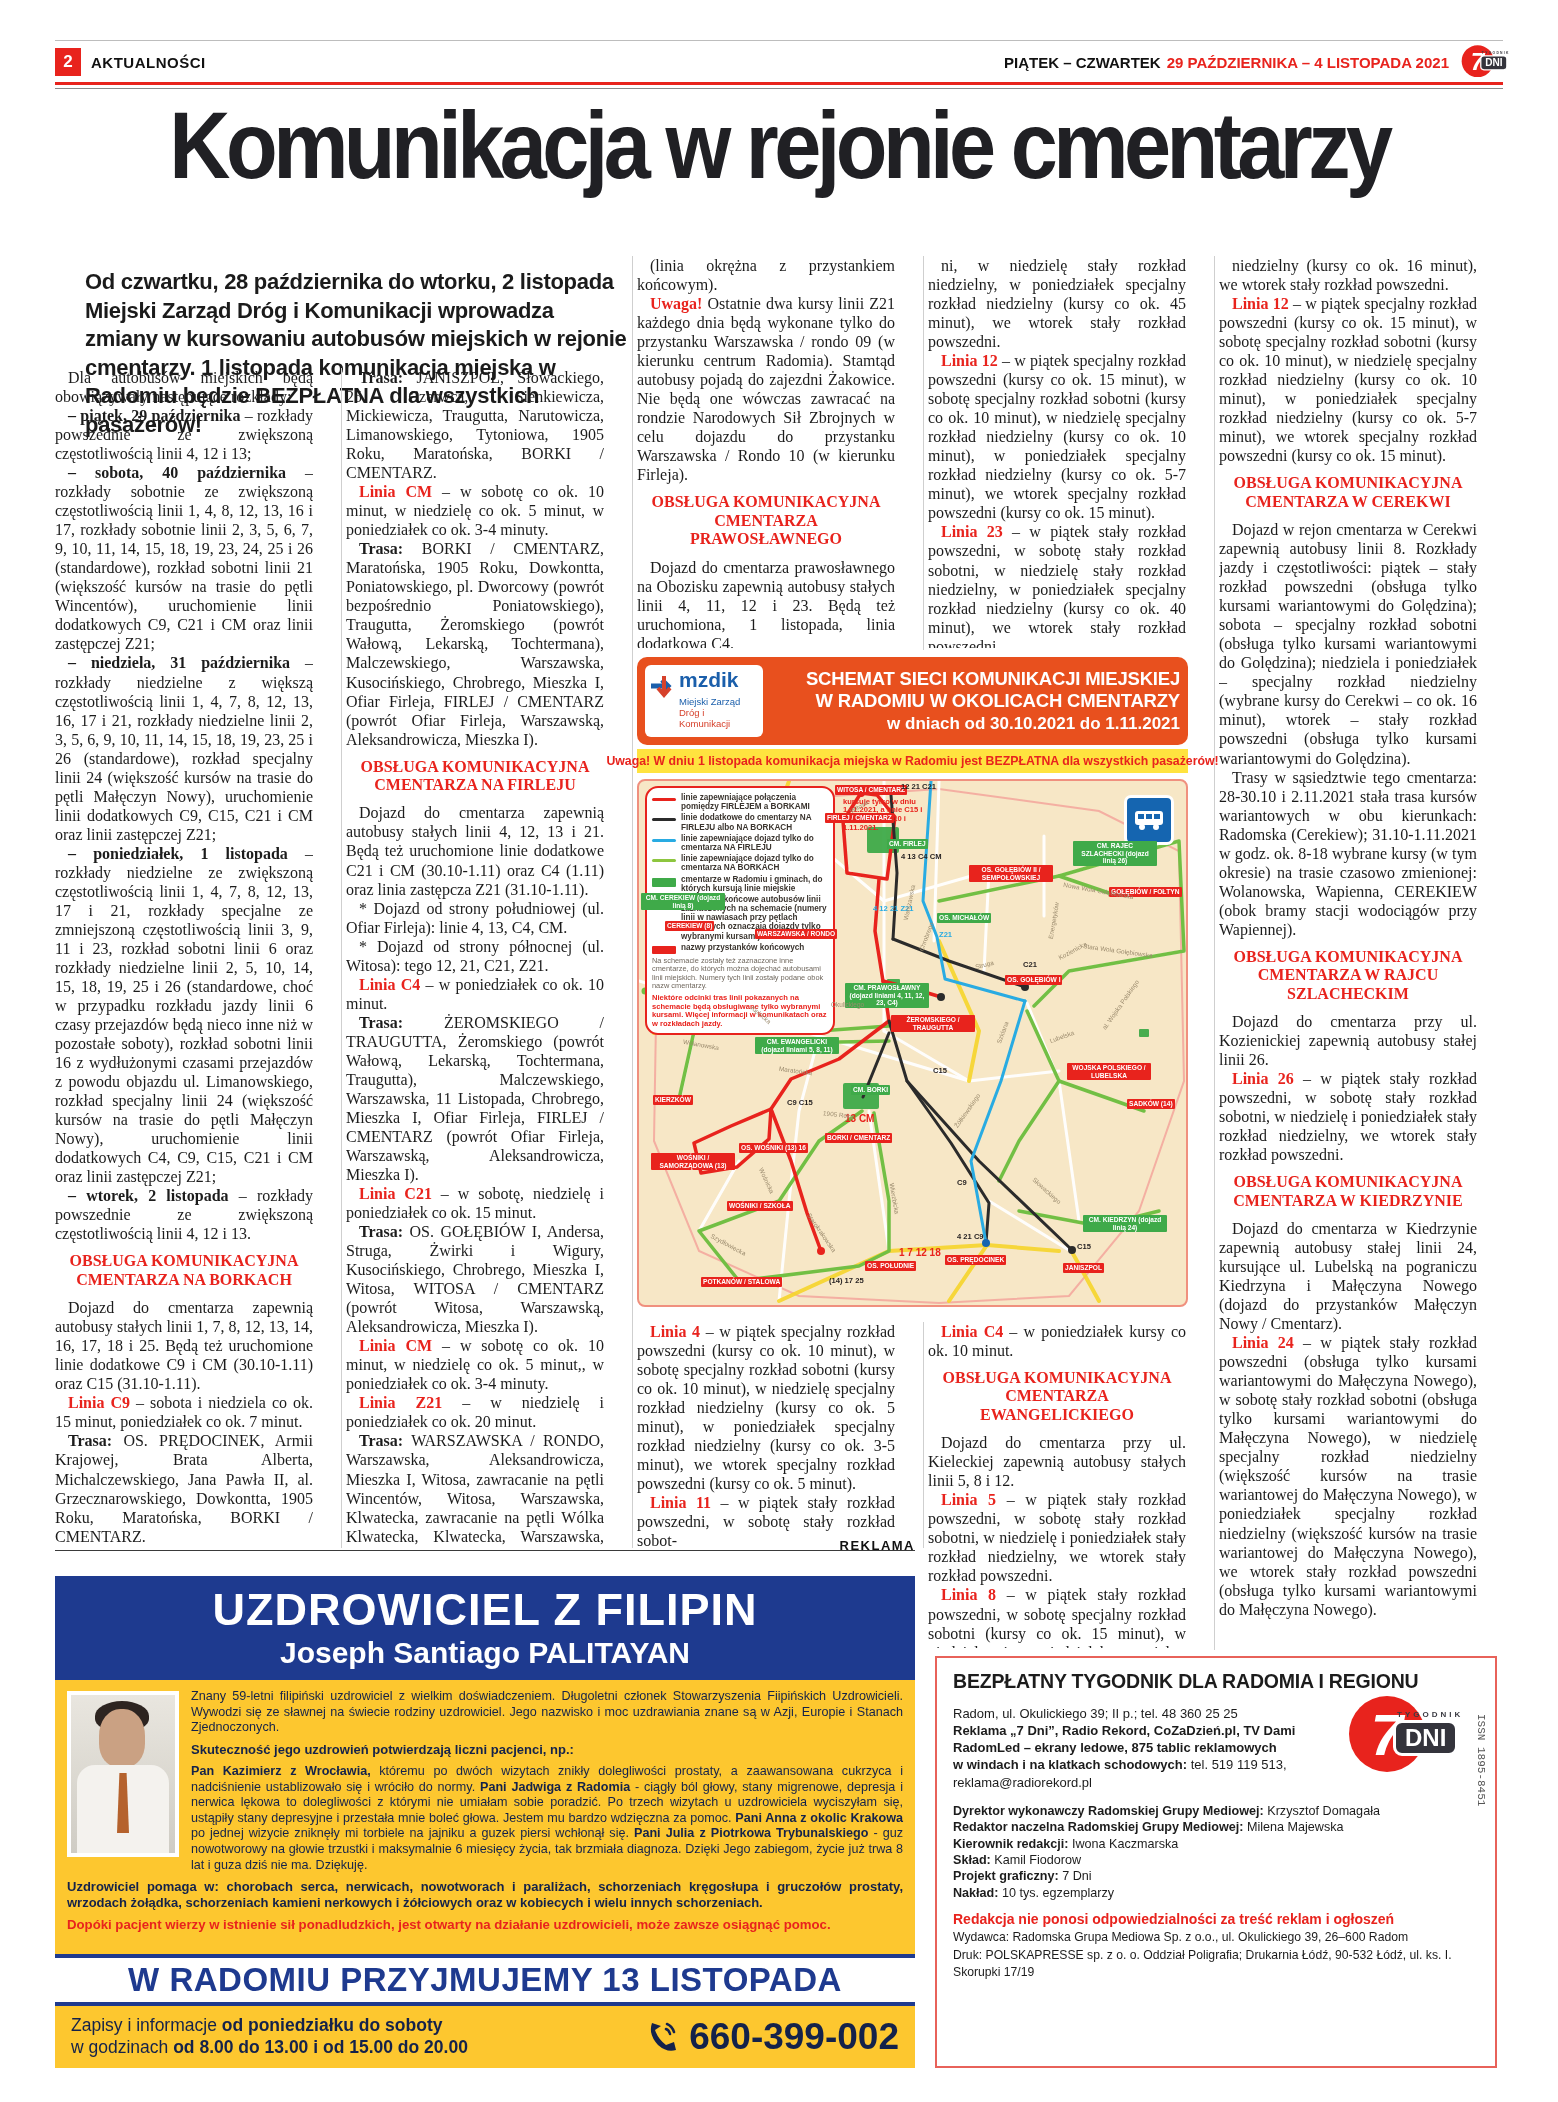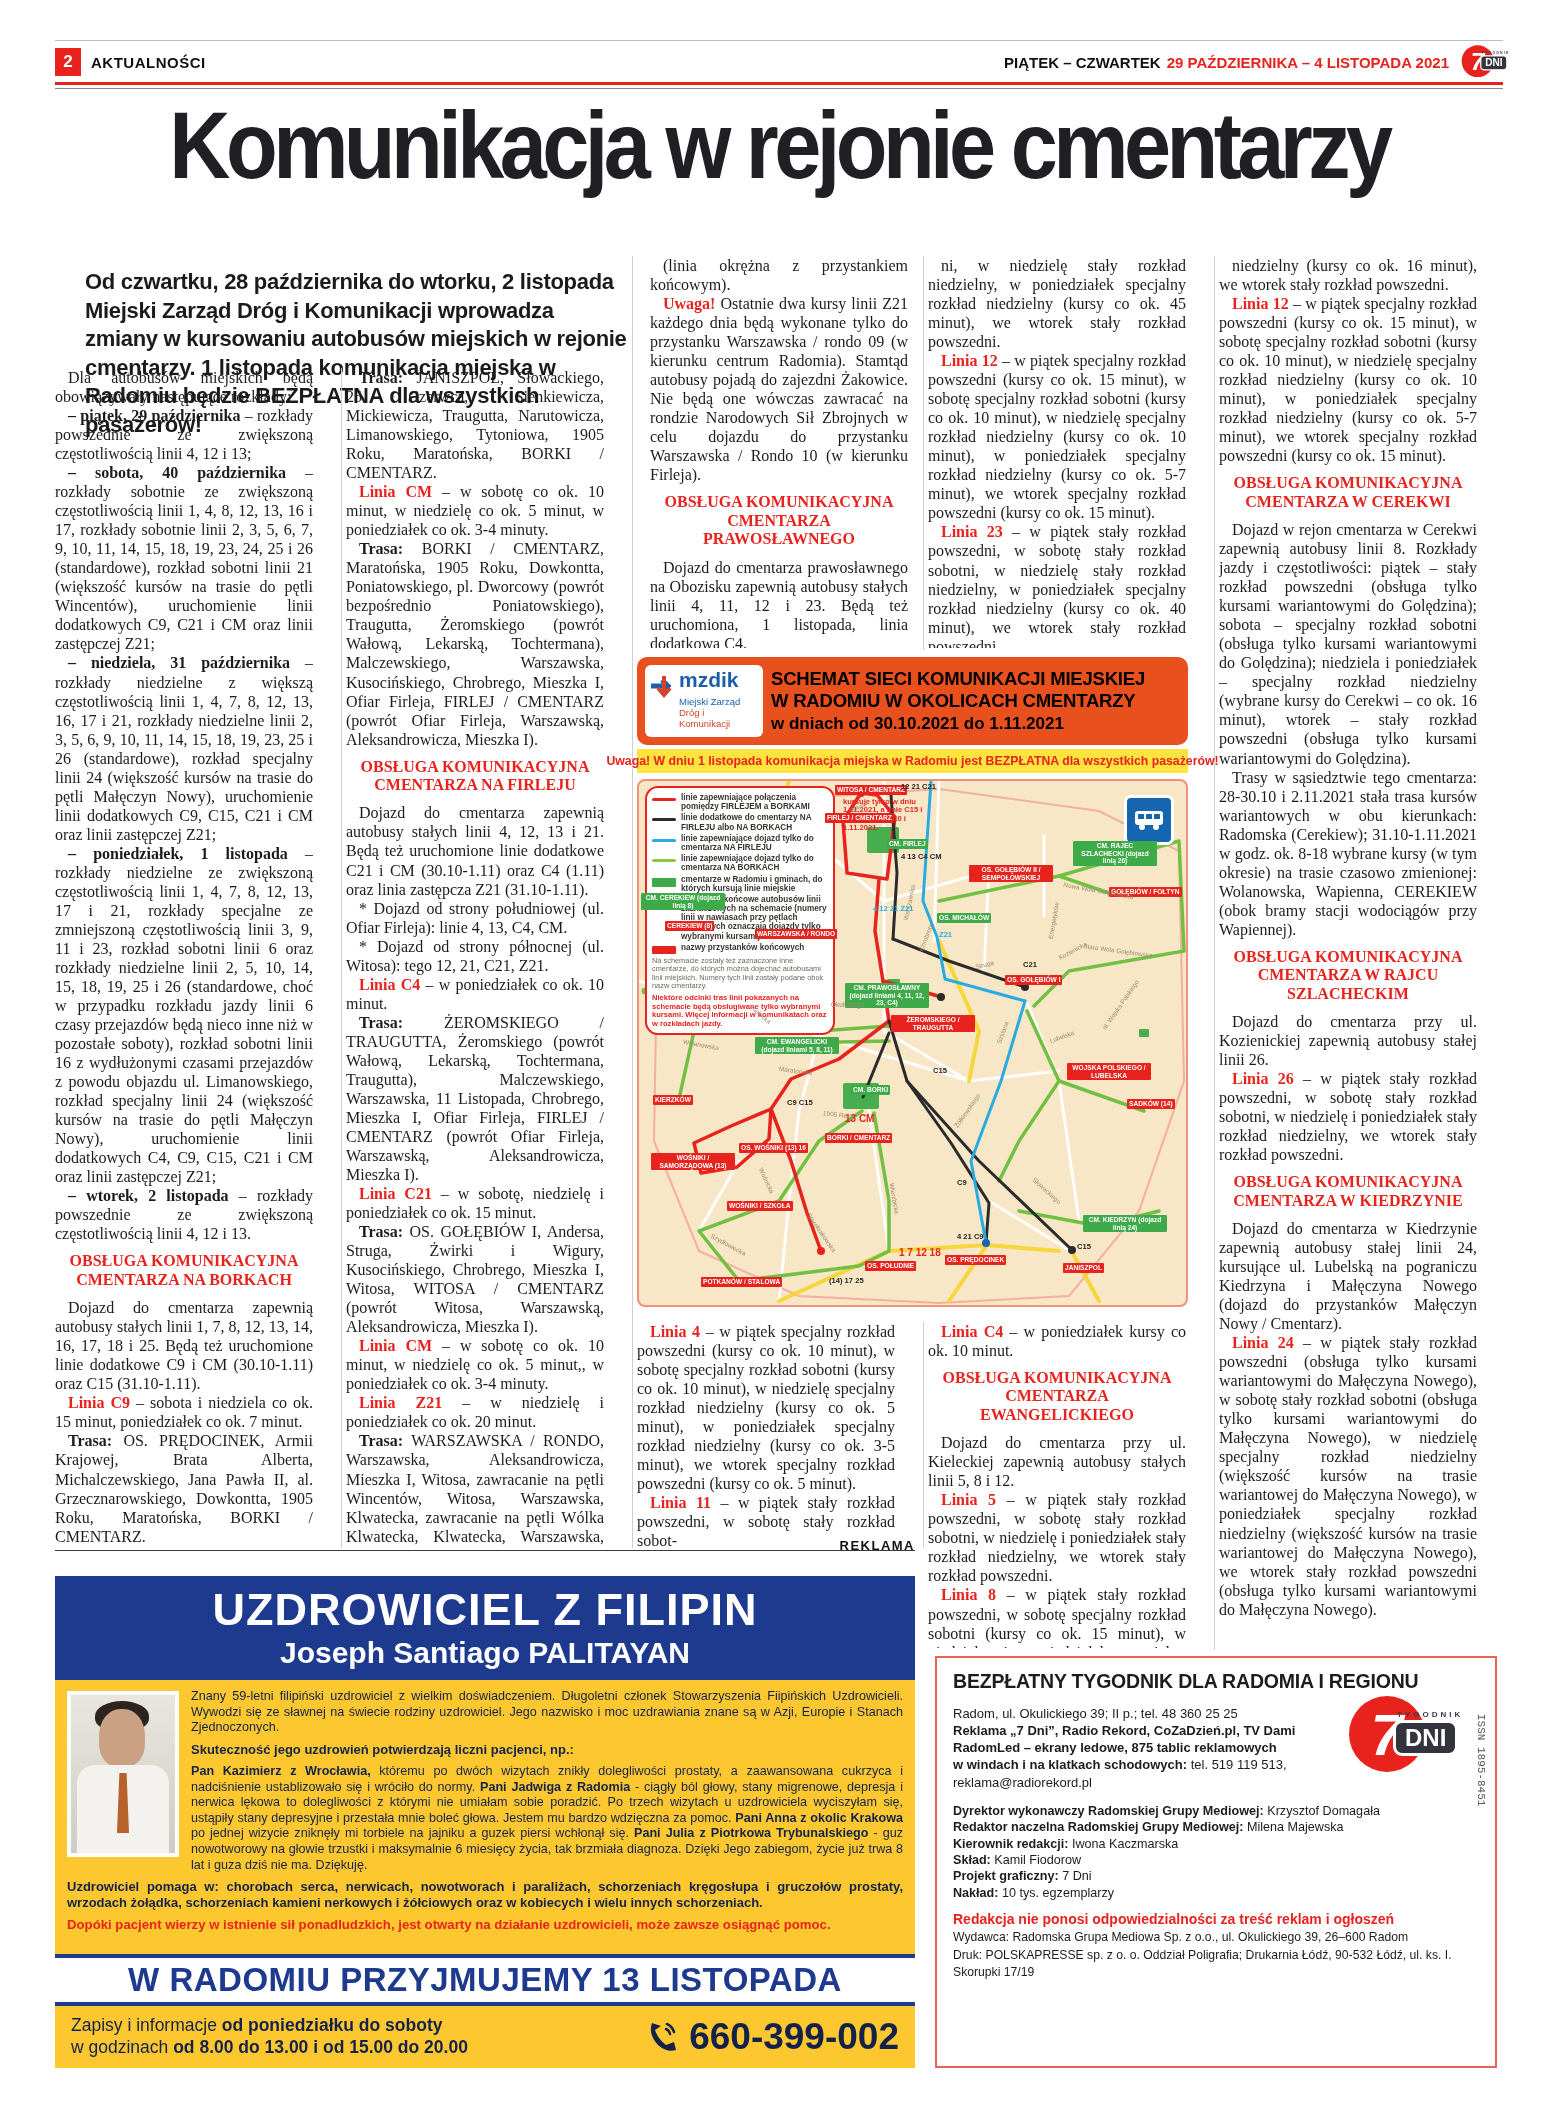--- a/index.html
+++ b/index.html
@@ -29,21 +29,21 @@
   .art-p b.red, .red-lead{color:#e8231d;}
   .art-h{color:#e8231d;font-family:"Liberation Serif",serif;font-weight:bold;text-align:center;margin:9px 6px;font-size:16px;line-height:1.15;text-indent:0;}
   .vsep{width:1px;background:#cfcfcf;}
   
   #map-block{left:637px;top:655px;width:551px;height:652px;}
   #map-header{position:absolute;left:0;top:2px;width:551px;height:88px;background:#e8501e;border-radius:10px;box-sizing:border-box;padding:6px 8px;display:flex;gap:8px;align-items:center;}
   #mzdik-box{width:118px;height:72px;background:#fff;border-radius:6px;box-sizing:border-box;padding:4px 6px;position:relative;}
   #mzdik-name{font-family:"Liberation Sans",sans-serif;font-weight:bold;color:#1b5fab;font-size:21px;line-height:1;margin-left:28px;}
   #mzdik-sub1{font-family:"Liberation Sans",sans-serif;color:#1b5fab;font-size:9.5px;margin-top:6px;margin-left:28px;}
   #mzdik-sub2{font-family:"Liberation Sans",sans-serif;color:#d6412b;font-size:9.5px;margin-left:28px;}
-  #map-titles{flex:1;text-align:left;color:#000000;font-family:"Liberation Sans",sans-serif;font-weight:bold;}
+  #map-titles{flex:1;text-align:right;color:#ffffff;font-family:"Liberation Sans",sans-serif;font-weight:bold;}
   #map-title1,#map-title2{font-size:18.5px;line-height:1.18;letter-spacing:-.2px;}
   #map-title3{font-size:17px;margin-top:2px;}
   #map-warning{position:absolute;left:0;top:94px;width:551px;height:24px;background:#ffe33f;color:#e8231d;font-family:"Liberation Sans",sans-serif;font-weight:bold;font-size:12.3px;display:flex;align-items:center;justify-content:center;white-space:nowrap;}
   #map-canvas{position:absolute;left:0;top:124px;width:551px;height:528px;background:#f7e7c6;border:2px solid #f0907e;border-radius:8px;box-sizing:border-box;overflow:hidden;}
   #map-svg{position:absolute;left:0;top:0;}
   #legend{position:absolute;left:6px;top:5px;width:190px;background:#fff;border:2px solid #e8231d;border-radius:13px;box-sizing:border-box;padding:5px 5px 4px 5px;font-family:"Liberation Sans",sans-serif;}
   .leg-item{display:flex;gap:5px;margin-bottom:2px;}
   .leg-sw{flex:0 0 24px;margin-top:3px;}
   .leg-t{font-size:8.2px;font-weight:bold;color:#3a342e;line-height:1.12;}
   .sw-line{height:3px;border-radius:2px;margin-top:2px;}
@@ -151,21 +151,21 @@
     <p class="art-p">* Dojazd od strony południowej (ul. Ofiar Firleja): linie 4, 13, C4, CM.</p>
     <p class="art-p">* Dojazd od strony północnej (ul. Witosa): tego 12, 21, C21, Z21.</p>
     <p class="art-p"><b class="red">Linia C4</b> – w poniedziałek co ok. 10 minut.</p>
     <p class="art-p"><b>Trasa:</b> ŻEROMSKIEGO / TRAUGUTTA, Żeromskiego (powrót Wałową, Lekarską, Tochtermana, Traugutta), Malczewskiego, Warszawska, 11 Listopada, Chrobrego, Mieszka I, Ofiar Firleja, FIRLEJ / CMENTARZ (powrót Ofiar Firleja, Warszawską, Aleksandrowicza, Mieszka I).</p>
     <p class="art-p"><b class="red">Linia C21</b> – w sobotę, niedzielę i poniedziałek co ok. 15 minut.</p>
     <p class="art-p"><b>Trasa:</b> OS. GOŁĘBIÓW I, Andersa, Struga, Żwirki i Wigury, Kusocińskiego, Chrobrego, Mieszka I, Witosa, WITOSA / CMENTARZ (powrót Witosa, Warszawską, Aleksandrowicza, Mieszka I).</p>
     <p class="art-p"><b class="red">Linia CM</b> – w sobotę co ok. 10 minut, w niedzielę co ok. 5 minut,, w poniedziałek co ok. 3-4 minuty.</p>
     <p class="art-p"><b class="red">Linia Z21</b> – w niedzielę i poniedziałek co ok. 20 minut.</p>
     <p class="art-p"><b>Trasa:</b> WARSZAWSKA / RONDO, Warszawska, Aleksandrowicza, Mieszka I, Witosa, zawracanie na pętli Wincentów, Witosa, Warszawska, Klwatecka, zawracanie na pętli Wólka Klwatecka, Klwatecka, Warszawska, zawracanie na rondzie NSZ, Warszawska, WARSZAWSKA / RONDO</p>
   </div>
-<div class="abs col" style="left:637px;top:256px;width:258px;height:392px;margin-left:13px;">
+<div class="abs col" style="left:637px;top:256px;width:258px;height:392px;">
     <p class="art-p">(linia okrężna z przystankiem końcowym).</p>
     <p class="art-p"><b class="red">Uwaga!</b> Ostatnie dwa kursy linii Z21 każdego dnia będą wykonane tylko do przystanku Warszawska / rondo 09 (w kierunku centrum Radomia). Stamtąd autobusy pojadą do zajezdni Żakowice. Nie będą one wówczas zawracać na rondzie Narodowych Sił Zbrojnych w celu dojazdu do przystanku Warszawska / Rondo 10 (w kierunku Firleja).</p>
     <div class="art-h">OBSŁUGA KOMUNIKACYJNA CMENTARZA PRAWOSŁAWNEGO</div>
     <p class="art-p">Dojazd do cmentarza prawosławnego na Obozisku zapewnią autobusy stałych linii 4, 11, 12 i 23. Będą też uruchomiona, 1 listopada, linia dodatkowa C4.</p>
   </div>
 <div class="abs col" style="left:928px;top:256px;width:258px;height:392px;">
     <p class="art-p">ni, w niedzielę stały rozkład niedzielny, w poniedziałek specjalny rozkład niedzielny (kursy co ok. 45 minut), we wtorek stały rozkład powszedni.</p>
     <p class="art-p"><b class="red">Linia 12</b> – w piątek specjalny rozkład powszedni (kursy co ok. 15 minut), w sobotę specjalny rozkład sobotni (kursy co ok. 10 minut), w niedzielę specjalny rozkład niedzielny (kursy co ok. 10 minut), w poniedziałek specjalny rozkład niedzielny (kursy co ok. 5-7 minut), we wtorek specjalny rozkład powszedni (kursy co ok. 15 minut).</p>
     <p class="art-p"><b class="red">Linia 23</b> – w piątek stały rozkład powszedni, w sobotę stały rozkład sobotni, w niedzielę stały rozkład niedzielny, w poniedziałek specjalny rozkład niedzielny (kursy co ok. 40 minut), we wtorek stały rozkład powszedni.</p>
   </div>

